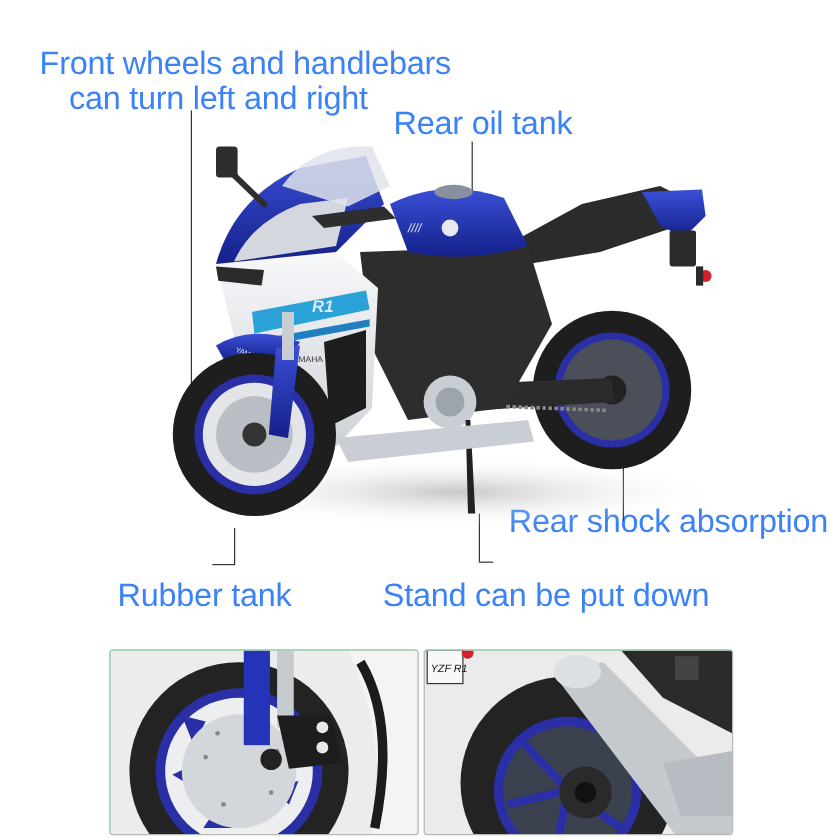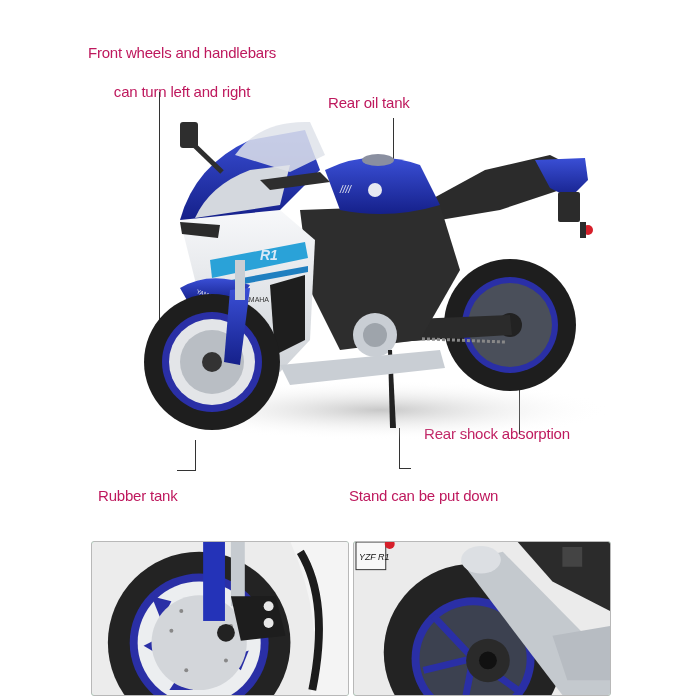--- a/index.html
+++ b/index.html
@@ -1,47 +1,47 @@
 <!DOCTYPE html>
 <html><head>
 <meta charset="utf-8">
 <style>
   * { margin: 0; padding: 0; box-sizing: border-box; }
   html, body { width: 700px; height: 700px; background: #ffffff; overflow: hidden; }
   body { position: relative; font-family: "Liberation Sans", "DejaVu Sans", sans-serif; color: #1a1a1a; }
 
-  .label { position: absolute; font-size: 15px; line-height: 26px; color: #be185d; white-space: nowrap; letter-spacing: -0.2px; }
+  .label { position: absolute; font-size: 27px; line-height: 26px; color: #3b82f6; white-space: nowrap; letter-spacing: -0.2px; }
   .label.center { text-align: center; }
   .line { position: absolute; background: #333; }
 
   #hero { position: absolute; left: 140px; top: 110px; width: 470px; height: 340px; }
 
   .thumb { position: absolute; top: 541px; width: 258px; height: 155px; border: 1px solid #b8b8b8; border-radius: 3px; overflow: hidden; background: #86efac; }
   .thumb svg { width: 100%; height: 100%; display: block; }
 </style>
 </head>
 <body>
 
 <div class="label center" style="left:33px; top:40px; width:298px;">
   <div>Front wheels and handlebars</div>
-  <div style="margin-top:13px;">can turn left and right</div>
+  <div style="margin-top:3px;">can turn left and right</div>
 </div>
 <div class="line" style="left:159px; top:92px; width:1px; height:268px;"></div>
 
 <div class="label" style="left:328px; top:90px;">Rear oil tank</div>
 <div class="line" style="left:393px; top:118px; width:1px; height:50px;"></div>
 
 <div class="label" style="left:424px; top:421px;">Rear shock absorption</div>
 <div class="line" style="left:519px; top:378px; width:1px; height:56px;"></div>
 
 <div class="label" style="left:98px; top:483px;">Rubber tank</div>
 <div class="line" style="left:195px; top:440px; width:1px; height:30px;"></div>
 <div class="line" style="left:177px; top:470px; width:19px; height:1px;"></div>
 
-<div class="label" style="left:319px; top:483px;margin-left:30px;">Stand can be put down</div>
+<div class="label" style="left:319px; top:483px;">Stand can be put down</div>
 <div class="line" style="left:399px; top:428px; width:1px; height:40px;"></div>
 <div class="line" style="left:399px; top:468px; width:12px; height:1px;"></div>
 
 <div id="hero">
   <svg viewBox="0 0 470 340" xmlns="http://www.w3.org/2000/svg">
     <defs>
       <radialGradient id="shadow" cx="50%" cy="50%" r="50%">
         <stop offset="0%" stop-color="#9a9a9a" stop-opacity="0.55"></stop>
         <stop offset="100%" stop-color="#ffffff" stop-opacity="0"></stop>
       </radialGradient>

